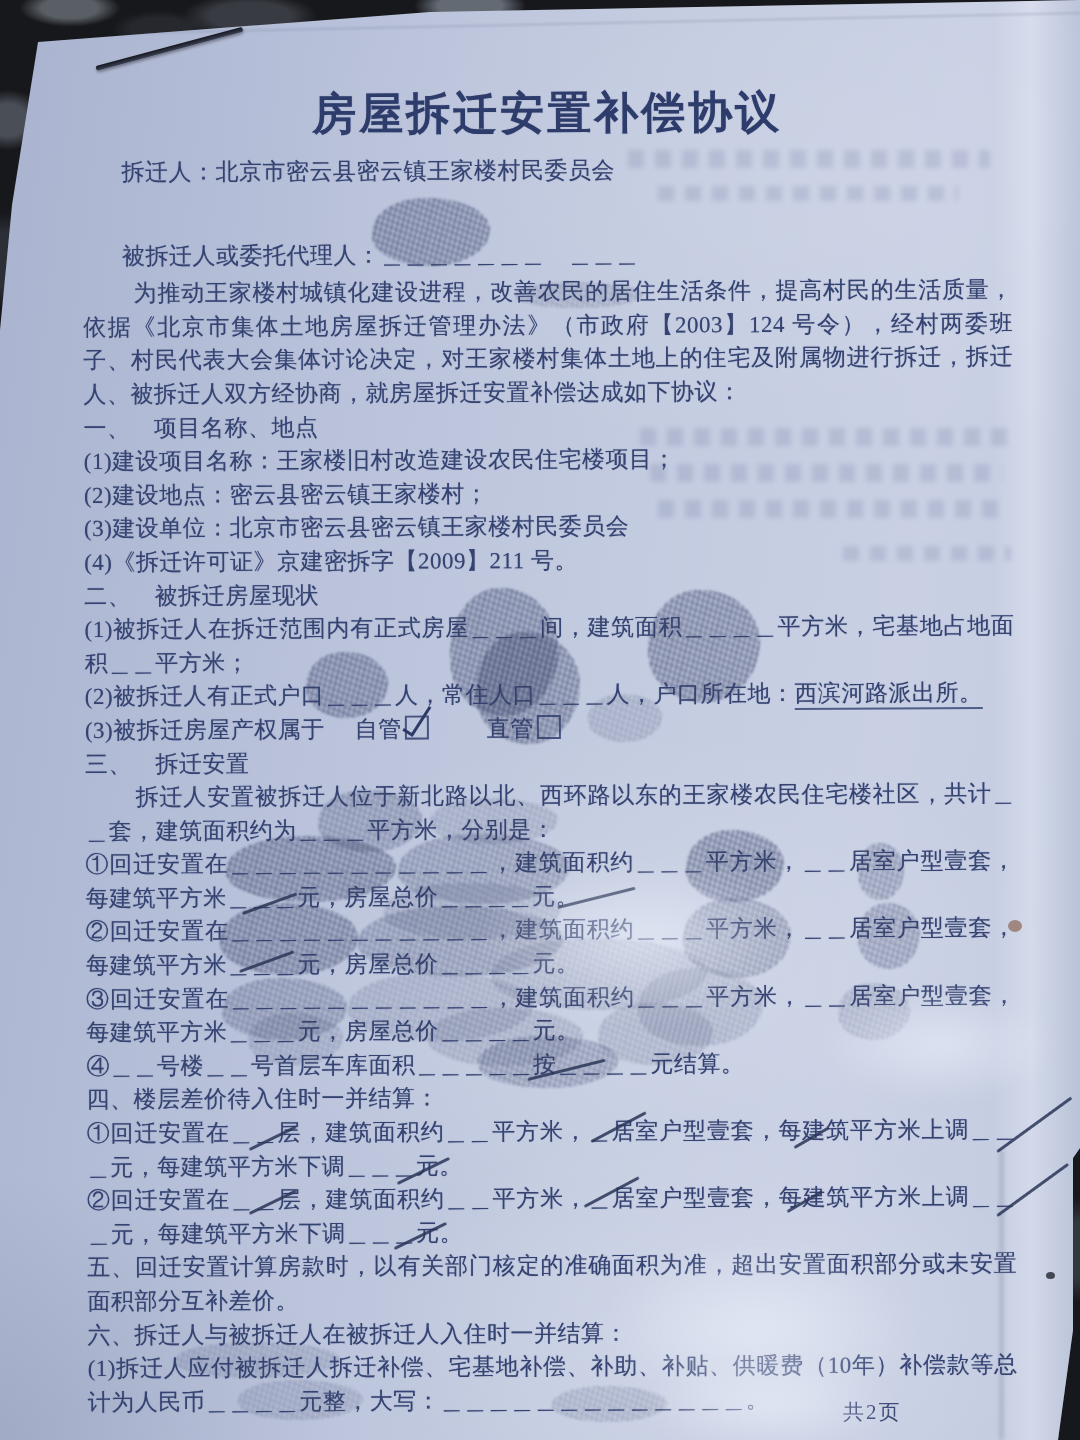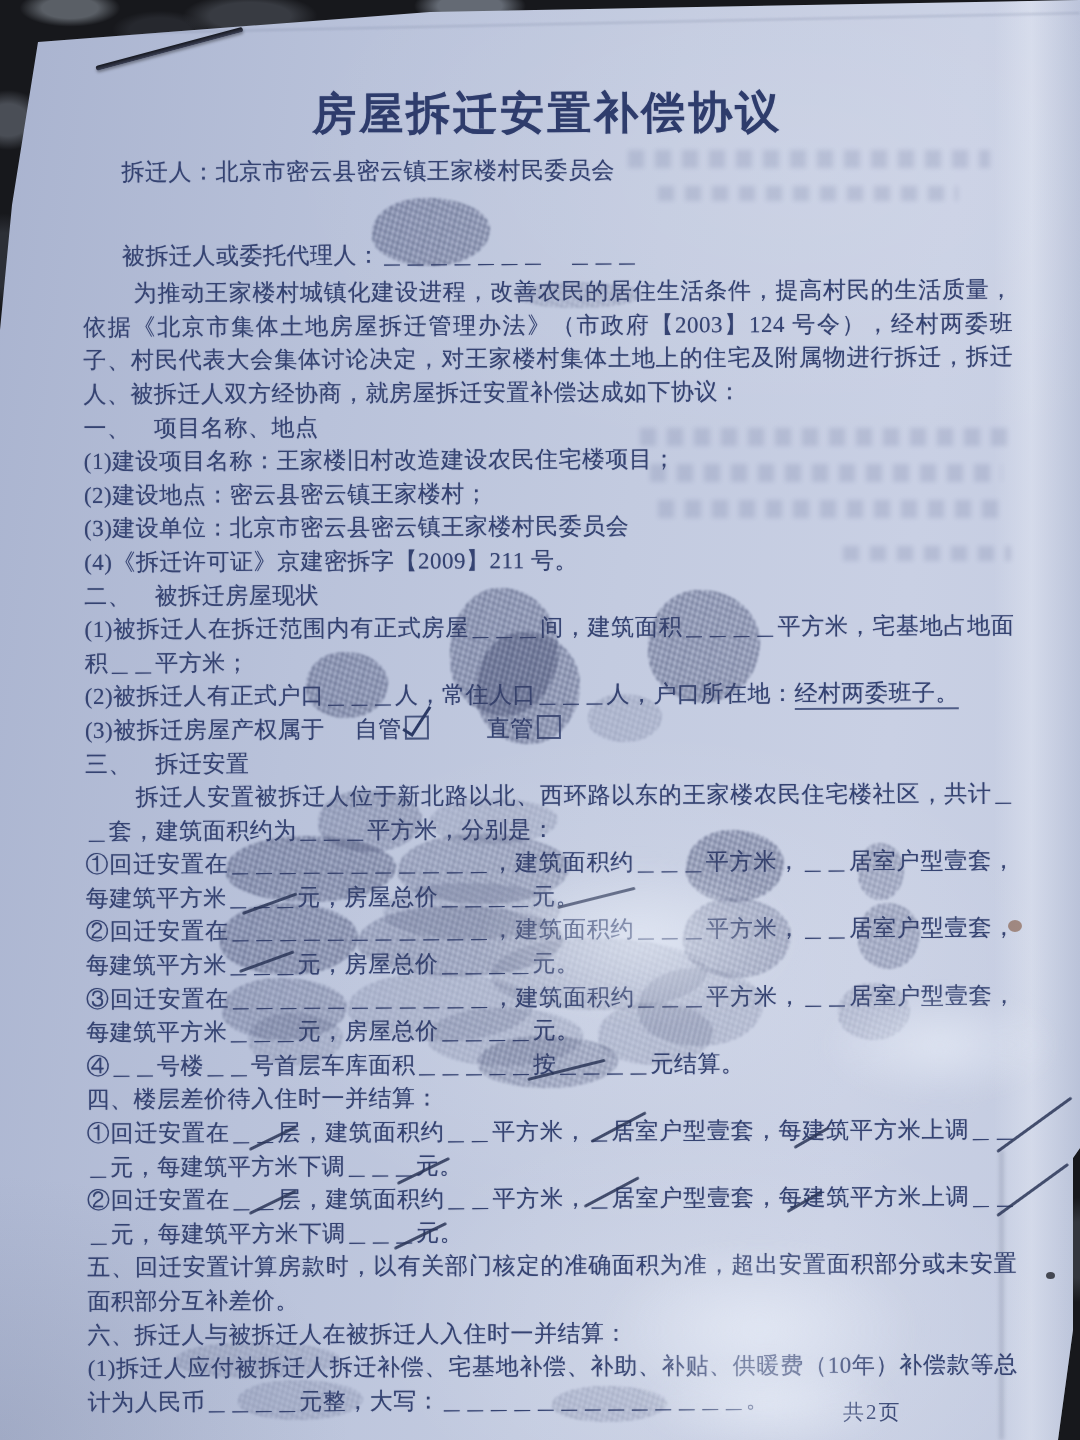--- a/index.html
+++ b/index.html
@@ -94,21 +94,21 @@
       <div class="line wrap ind gap-sm">为推动王家楼村城镇化建设进程，改善农民的居住生活条件，提高村民的生活质量，依据《北京市集体土地房屋拆迁管理办法》（市政府【2003】124 号令），经村两委班子、村民代表大会集体讨论决定，对王家楼村集体土地上的住宅及附属物进行拆迁，拆迁人、被拆迁人双方经协商，就房屋拆迁安置补偿达成如下协议：</div>
 
       <div class="line">一、　项目名称、地点</div>
       <div class="line">(1)建设项目名称：王家楼旧村改造建设农民住宅楼项目；</div>
       <div class="line">(2)建设地点：密云县密云镇王家楼村；</div>
       <div class="line">(3)建设单位：北京市密云县密云镇王家楼村民委员会</div>
       <div class="line">(4)《拆迁许可证》京建密拆字【2009】211 号。</div>
 
       <div class="line">二、　被拆迁房屋现状</div>
       <div class="line wrap">(1)被拆迁人在拆迁范围内有正式房屋＿＿＿间，建筑面积＿＿＿＿平方米，宅基地占地面积＿＿平方米；</div>
-      <div class="line"><span>(2)被拆迁人有正式户口＿＿＿人，常住人口＿＿＿人，户口所在地：</span><span class="station">经村两委班子。</span></div>
+      <div class="line"><span>(2)被拆迁人有正式户口＿＿＿人，常住人口＿＿＿人，户口所在地：</span><span class="station">西滨河路派出所。</span></div>
       <div class="line"><span>(3)被拆迁房屋产权属于</span><span class="cb-label">自管</span><span class="box checked"></span><span class="cb-label wide">直管</span><span class="box"></span></div>
 
       <div class="line">三、　拆迁安置</div>
       <div class="line wrap ind">拆迁人安置被拆迁人位于新北路以北、西环路以东的王家楼农民住宅楼社区，共计＿＿套，建筑面积约为＿＿＿平方米，分别是：</div>
       <div class="line wrap">①回迁安置在＿＿＿＿＿＿＿＿＿＿＿，建筑面积约＿＿＿平方米，＿＿居室户型壹套，每建筑平方米＿＿＿元，房屋总价＿＿＿＿元。</div>
       <div class="line wrap">②回迁安置在＿＿＿＿＿＿＿＿＿＿＿，建筑面积约＿＿＿平方米，＿＿居室户型壹套，每建筑平方米＿＿＿元，房屋总价＿＿＿＿元。</div>
       <div class="line wrap">③回迁安置在＿＿＿＿＿＿＿＿＿＿＿，建筑面积约＿＿＿平方米，＿＿居室户型壹套，每建筑平方米＿＿＿元，房屋总价＿＿＿＿元。</div>
       <div class="line wrap">④＿＿号楼＿＿号首层车库面积＿＿＿＿＿按＿＿＿＿元结算。</div>
 
       <div class="line">四、楼层差价待入住时一并结算：</div>

